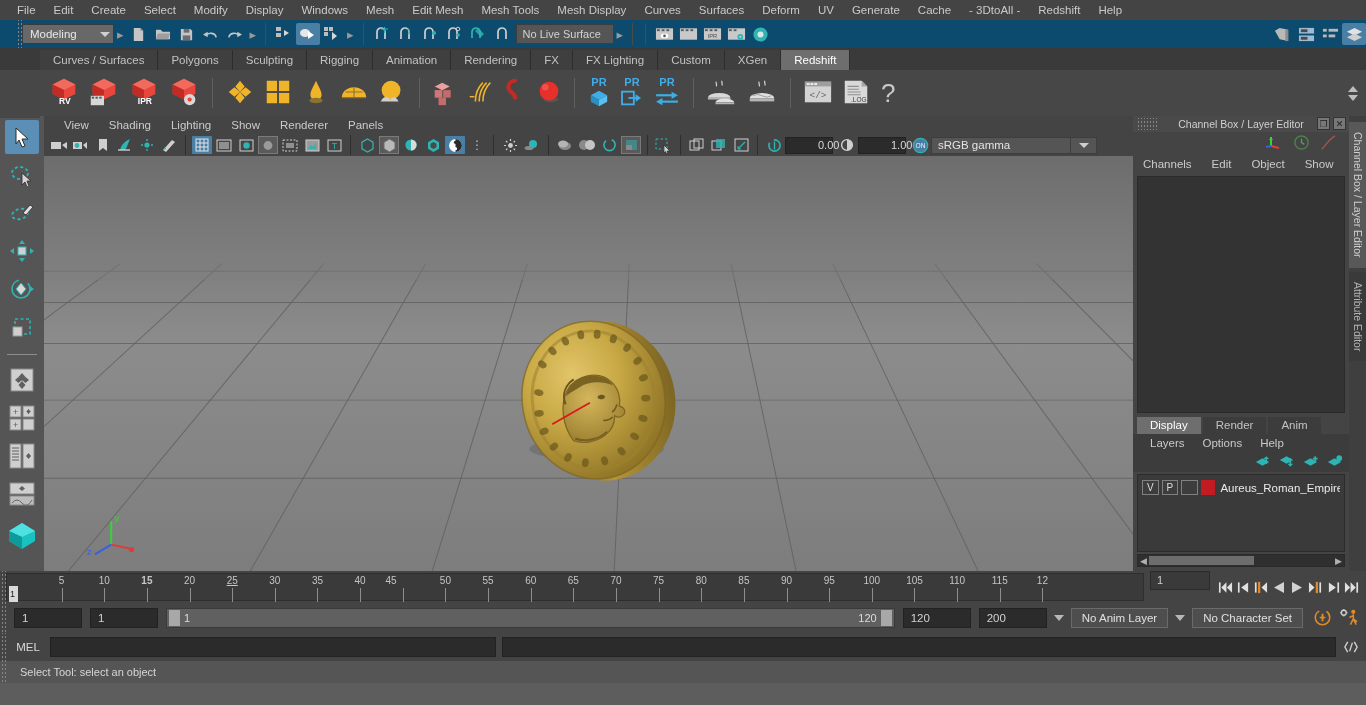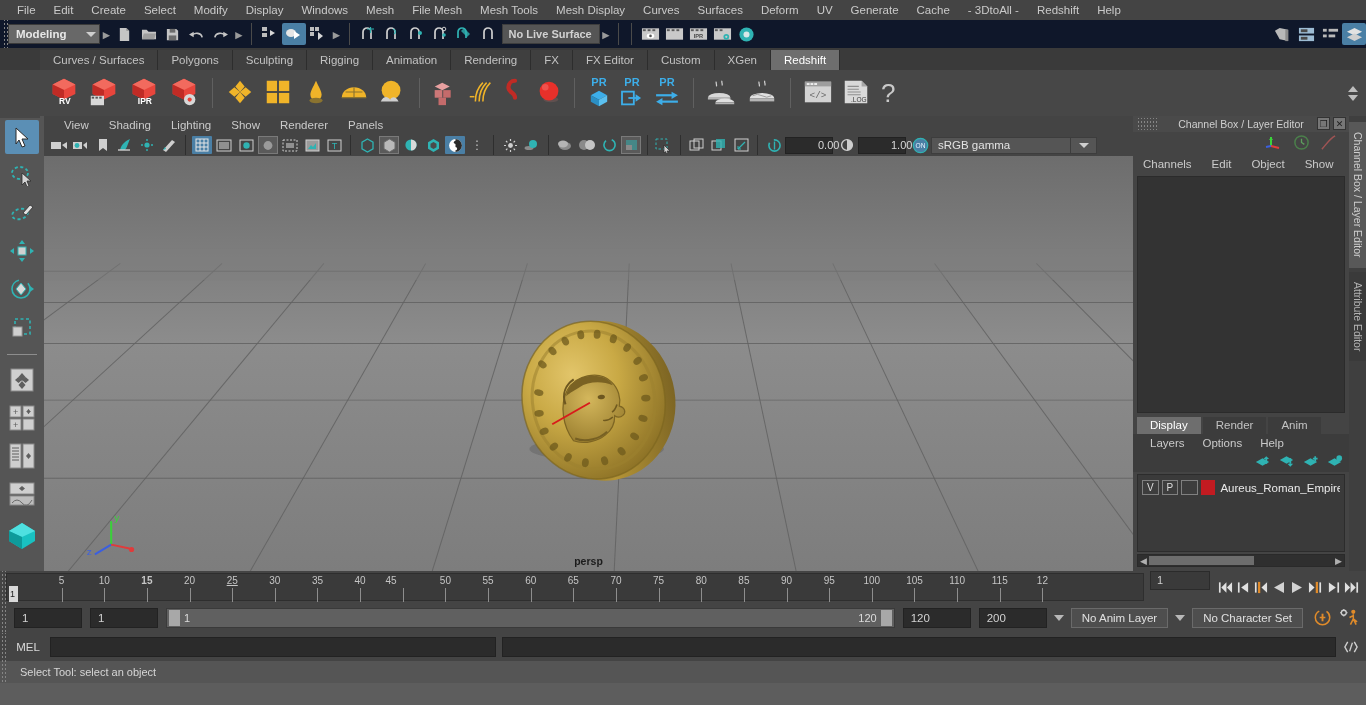--- a/index.html
+++ b/index.html
@@ -29,22 +29,22 @@
     height: 20px; background: #444444;
     display: flex; align-items: center; padding-left: 8px;
   }
   #menubar .mi {
     padding: 0 9px; height: 20px; line-height: 20px;
     font-size: 11.5px; color: #cacaca; white-space: nowrap;
   }
 
   
   #statusline {
-    height: 28px; background: #0f172a;
-    display: flex; align-items: center; padding-left: 2px; font-weight: bold;
+    height: 28px; background: #0c4a6e;
+    display: flex; align-items: center; padding-left: 16px;
   }
   .menuset {
     width: 92px; height: 20px; background: #686868;
     border: 1px solid #3a3a3a;
     display: flex; align-items: center; justify-content: space-between;
     padding: 0 3px 0 7px; font-size: 11.5px; color: #e8e8e8;
   }
   .caret { width: 0; height: 0; border-left: 5px solid transparent;
            border-right: 5px solid transparent; border-top: 5px solid #cfcfcf; }
   .sicon { width: 24px; height: 22px; display: flex; align-items: center;
@@ -200,21 +200,21 @@
 
 <div id="menubar">
     <div class="mi">File</div>
     <div class="mi">Edit</div>
     <div class="mi">Create</div>
     <div class="mi">Select</div>
     <div class="mi">Modify</div>
     <div class="mi">Display</div>
     <div class="mi">Windows</div>
     <div class="mi">Mesh</div>
-    <div class="mi">File Mesh</div>
+    <div class="mi">Edit Mesh</div>
     <div class="mi">Mesh Tools</div>
     <div class="mi">Mesh Display</div>
     <div class="mi">Curves</div>
     <div class="mi">Surfaces</div>
     <div class="mi">Deform</div>
     <div class="mi">UV</div>
     <div class="mi">Generate</div>
     <div class="mi">Cache</div>
     <div class="mi">- 3DtoAll -</div>
     <div class="mi">Redshift</div>
@@ -405,21 +405,21 @@
 </div>
 
 <div id="shelftabs">
     <div class="stab">Curves / Surfaces</div>
     <div class="stab">Polygons</div>
     <div class="stab">Sculpting</div>
     <div class="stab">Rigging</div>
     <div class="stab">Animation</div>
     <div class="stab">Rendering</div>
     <div class="stab">FX</div>
-    <div class="stab">FX Editor</div>
+    <div class="stab">FX Lighting</div>
     <div class="stab">Custom</div>
     <div class="stab">XGen</div>
     <div class="stab active">Redshift</div>
   </div>
 
 <div id="shelfrail">
   <div style="font-size:13px;color:#bdbdbd;line-height:10px;">≡</div>
   <div>
     <svg width="14" height="14" viewBox="0 0 16 16">
         <circle cx="8" cy="8" r="3" fill="none" stroke="#bdbdbd" stroke-width="1.6"></circle>
@@ -1054,21 +1054,20 @@
 
         <g transform="translate(66,398)">
           <path d="M0 0 L0 -24" stroke="#39d139" stroke-width="2"></path>
           <path d="M0 0 L-16 10" stroke="#3b5fe0" stroke-width="2"></path>
           <path d="M0 0 L18 4" stroke="#e03b3b" stroke-width="2"></path>
           <circle cx="20" cy="5" r="2.6" fill="#e03b3b"></circle>
           <text x="3" y="-24" font-size="10" fill="#39d139" font-family="Liberation Sans">y</text>
           <text x="-24" y="11" font-size="10" fill="#3b5fe0" font-family="Liberation Sans">z</text>
         </g>
       </svg>
-      <div id="persplabel">persp</div>
     </div>
   </div>
 
   <div id="rightpanel">
     <div id="cbheader">
       <div class="grip" style="position:absolute;left:3px;top:2px;height:12px;width:22px;"></div>
       <span>Channel Box / Layer Editor</span>
       <div style="position:absolute;right:3px;top:1px;display:flex;gap:3px;">
         <div class="winbtn">❐</div>
         <div class="winbtn">✕</div>

